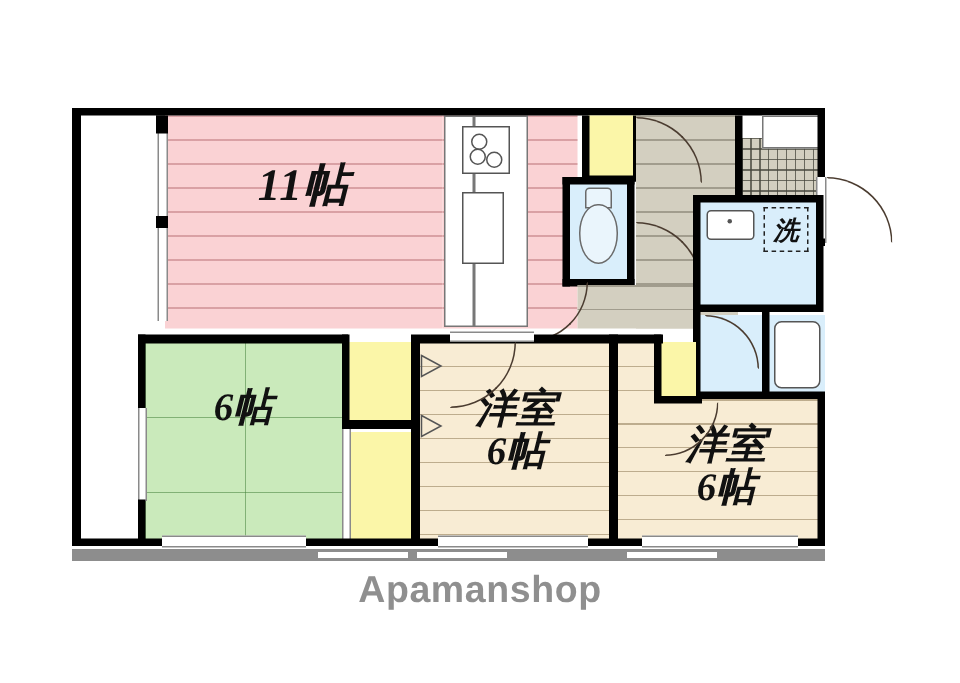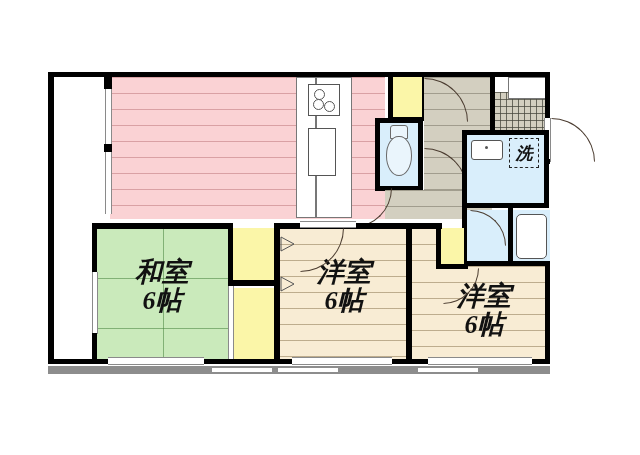--- a/index.html
+++ b/index.html
@@ -69,20 +69,21 @@
 
   <div class="abs f-white" style="left:48px;top:72px;width:62px;height:292px;"></div>
   <div class="abs wall" style="left:48px;top:72px;width:6px;height:292px;"></div>
   <div class="abs wall" style="left:48px;top:72px;width:62px;height:5px;"></div>
   <div class="abs wall" style="left:48px;top:359px;width:62px;height:5px;"></div>
 
   <div class="abs f-pink stripe-pink" style="left:110px;top:77px;width:185px;height:142px;"></div>
   <div class="abs f-pink stripe-pink" style="left:295px;top:77px;width:90px;height:142px;"></div>
 
   <div class="abs lbl ldk-lbl" style="left:120px;top:108px;width:165px;">
+    <span class="l2">11帖</span>
   </div>
 
   <div class="abs f-white" style="left:296px;top:77px;width:20px;height:141px;border:1.3px solid #777;"></div>
   <div class="abs f-white" style="left:316px;top:77px;width:36px;height:141px;border:1.3px solid #777;"></div>
   <div class="abs fx" style="left:308px;top:84px;width:32px;height:32px;">
     <span class="burner" style="left:5px;top:4px;width:9px;height:9px;"></span>
     <span class="burner" style="left:4px;top:14px;width:9px;height:9px;"></span>
     <span class="burner" style="left:15px;top:16px;width:9px;height:9px;"></span>
   </div>
   <div class="abs fx" style="left:308px;top:128px;width:28px;height:48px;"></div>
@@ -144,21 +145,20 @@
   <div class="abs fx" style="left:516px;top:214px;width:31px;height:45px;border-radius:5px;"></div>
   <div class="abs wall" style="left:462px;top:207px;width:5px;height:58px;"></div>
   <div class="abs wall" style="left:508px;top:207px;width:5px;height:58px;"></div>
   <div class="abs wall" style="left:462px;top:261px;width:88px;height:5px;"></div>
   <div class="abs arc" style="left:470px;top:210px;width:36px;height:36px;
               border-color:#4a3b2f transparent transparent #4a3b2f;
               border-radius:100% 0 0 0;transform:rotate(90deg);"></div>
 
   <div class="abs f-green tatami" style="left:96px;top:228px;width:132px;height:136px;"></div>
   <div class="abs lbl rm-lbl" style="left:106px;top:258px;width:112px;">
-    <span class="l1">和室</span>
     <span class="l2">6帖</span>
   </div>
   <div class="abs wall" style="left:92px;top:223px;width:140px;height:6px;"></div>
   <div class="abs wall" style="left:92px;top:223px;width:5px;height:50px;"></div>
   <div class="abs glassv" style="left:92px;top:272px;width:6px;height:62px;"></div>
   <div class="abs wall" style="left:92px;top:333px;width:5px;height:31px;"></div>
   <div class="abs wall" style="left:92px;top:359px;width:140px;height:5px;"></div>
 
   <div class="abs f-yellow" style="left:232px;top:228px;width:44px;height:52px;"></div>
   <div class="abs f-yellow" style="left:232px;top:288px;width:44px;height:76px;"></div>
@@ -210,14 +210,15 @@
 
   <div class="abs glass" style="left:108px;top:357px;width:96px;height:8px;"></div>
   <div class="abs glass" style="left:292px;top:357px;width:100px;height:8px;"></div>
   <div class="abs glass" style="left:428px;top:357px;width:104px;height:8px;"></div>
 
   <div class="abs f-gray" style="left:48px;top:366px;width:502px;height:8px;"></div>
   <div class="abs f-white" style="left:212px;top:368px;width:60px;height:4px;"></div>
   <div class="abs f-white" style="left:278px;top:368px;width:60px;height:4px;"></div>
   <div class="abs f-white" style="left:418px;top:368px;width:60px;height:4px;"></div>
 
+  <div class="abs watermark" style="left:0;top:379px;width:640px;text-align:center;">Apamanshop</div>
 
 </div>
 
 </body></html>

